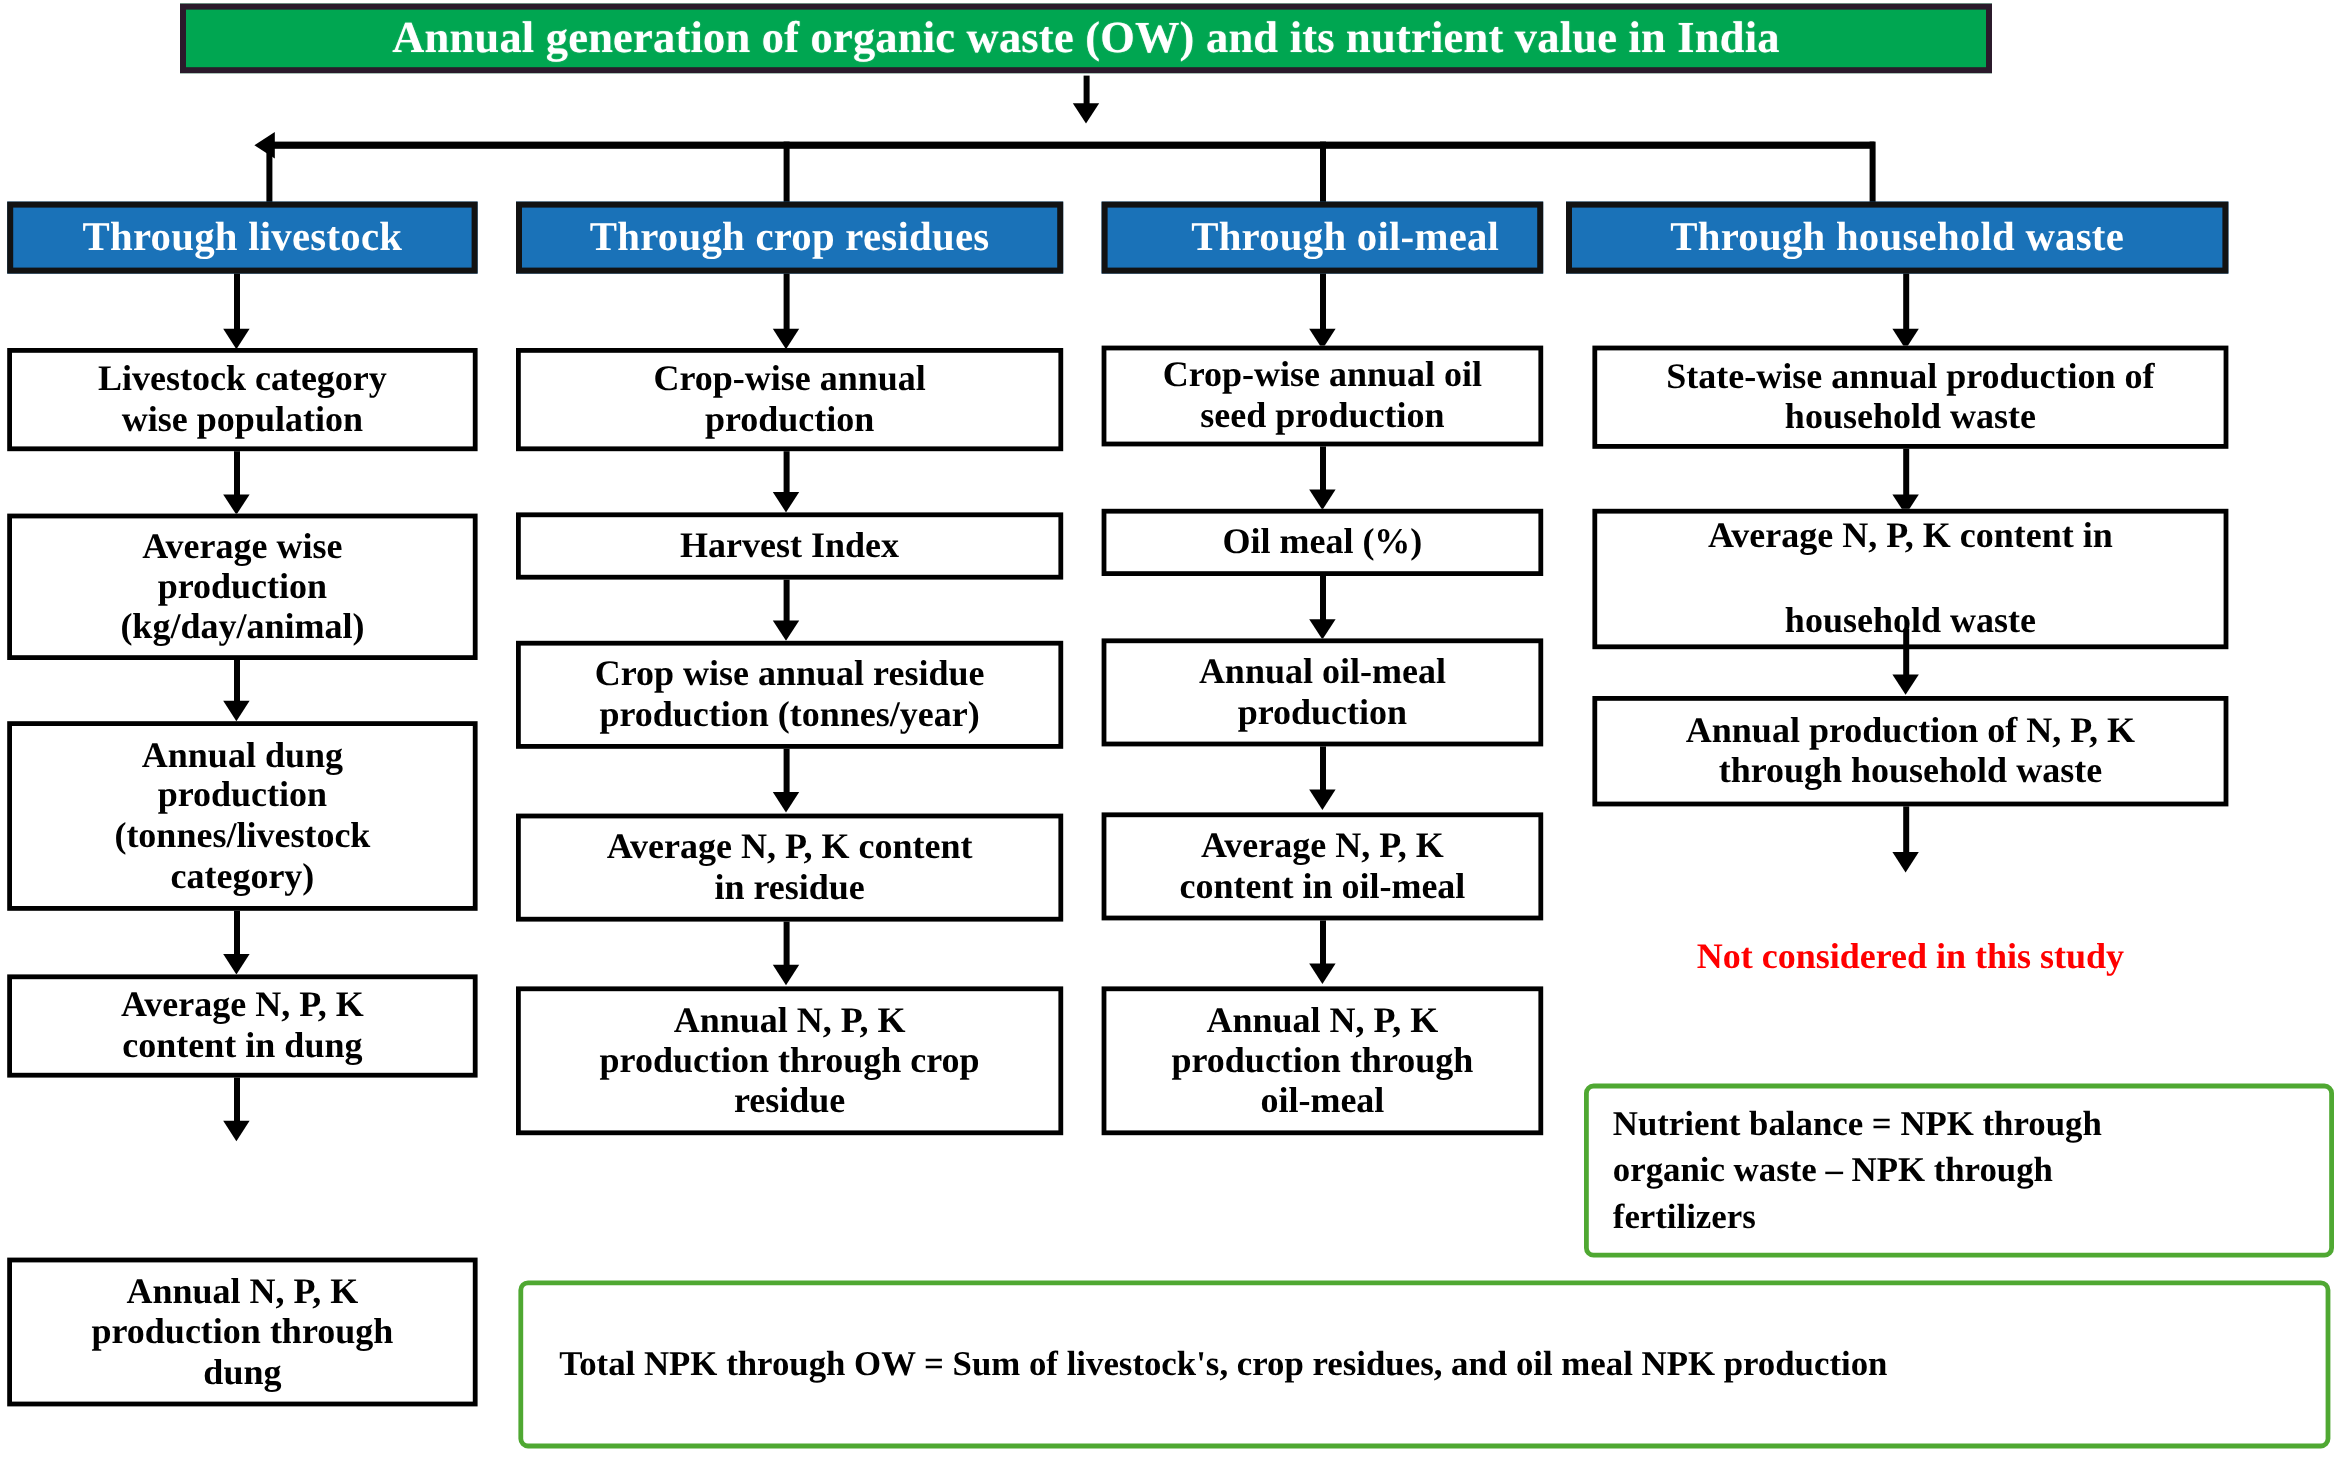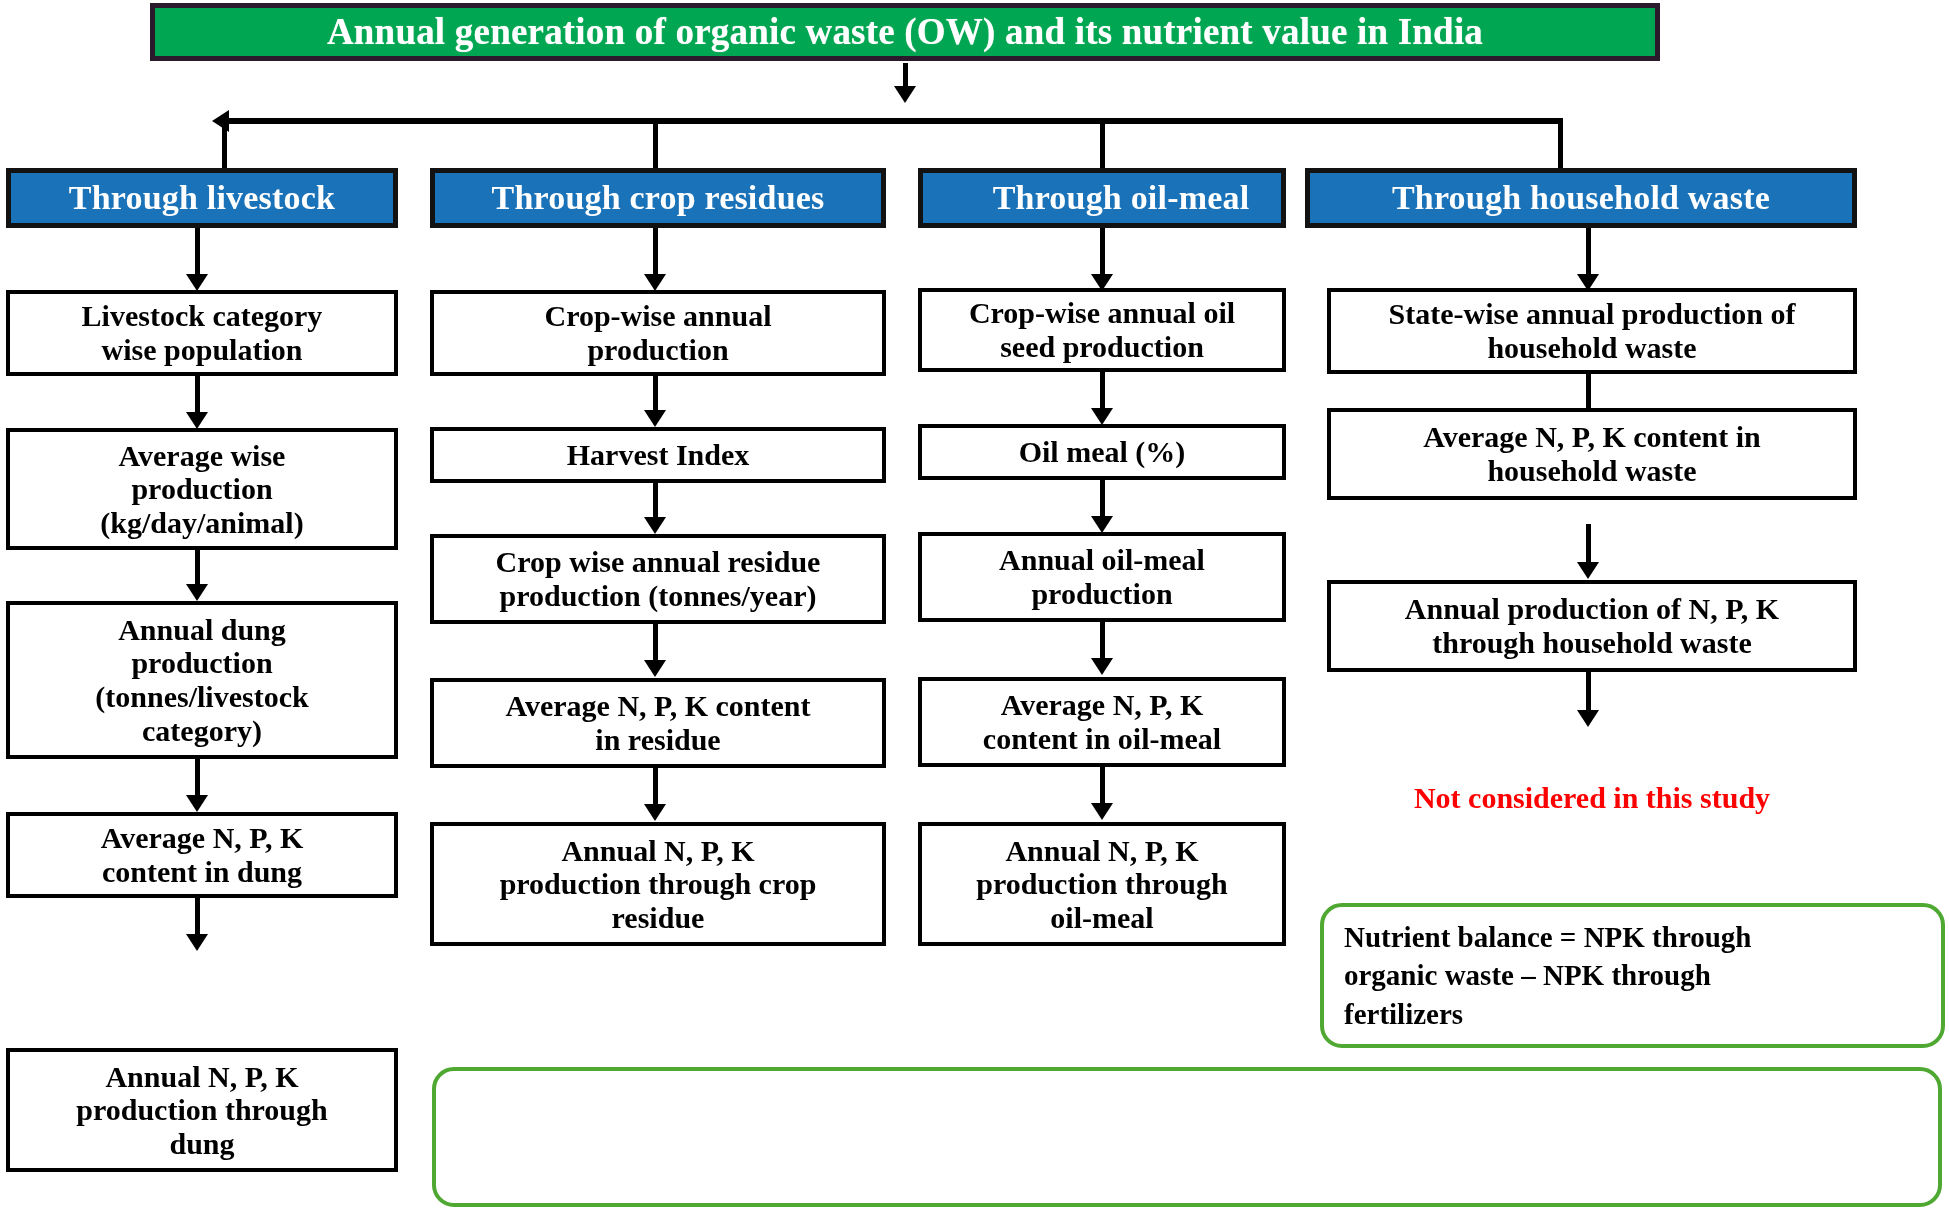--- a/index.html
+++ b/index.html
@@ -66,21 +66,21 @@
     color: #ff0000;
     font-weight: bold;
     font-size: 30px;
     box-sizing: border-box;
   }
 
   .green-box {
     position: absolute;
     box-sizing: border-box;
     border: 4px solid #4fa832;
-    border-radius: 22px;
+    border-radius: 8px;
     background: #ffffff;
     font-weight: bold;
     color: #000000;
     font-size: 29px;
     line-height: 1.32;
     padding: 14px 20px;
     display: flex;
     flex-direction: column;
     justify-content: center;
   }
@@ -294,21 +294,21 @@
   <div class="arrowhead" style="left:1577px; top:274px;"></div>
 
   <div class="node plain-box" style="left:1327px; top:288px; width:530px; height:86px; flex-direction:column;">
     <span>State-wise annual production of</span>
     <span>household waste</span>
   </div>
 
   <div class="vline" style="left:1586px; top:374px; height:44px;"></div>
   <div class="arrowhead" style="left:1577px; top:412px;"></div>
 
-  <div class="node plain-box" style="left:1327px; top:408px; width:530px; height:92px; flex-direction:column;">
+  <div class="node plain-box" style="left:1327px; top:424px; width:530px; height:117px; flex-direction:column;justify-content:space-between;">
     <span>Average N, P, K content in</span>
     <span>household waste</span>
   </div>
 
   <div class="vline" style="left:1586px; top:524px; height:44px;"></div>
   <div class="arrowhead" style="left:1577px; top:562px;"></div>
 
   <div class="node plain-box" style="left:1327px; top:580px; width:530px; height:92px; flex-direction:column;">
     <span>Annual production of N, P, K</span>
     <span>through household waste</span>
@@ -321,15 +321,16 @@
     <span>Not considered in this study</span>
   </div>
 
   <div class="green-box" style="left:1320px; top:903px; width:625px; height:145px;">
     <span class="justified">Nutrient balance = NPK through</span>
     <span class="justified">organic waste – NPK through</span>
     <span>fertilizers</span>
   </div>
 
   <div class="green-box" style="left:432px; top:1067px; width:1510px; height:140px; padding-left:30px; padding-right:20px;">
+    <span class="line">Total NPK through OW = Sum of livestock's, crop residues, and oil meal NPK production</span>
   </div>
 
 </div>
 
 </body></html>

